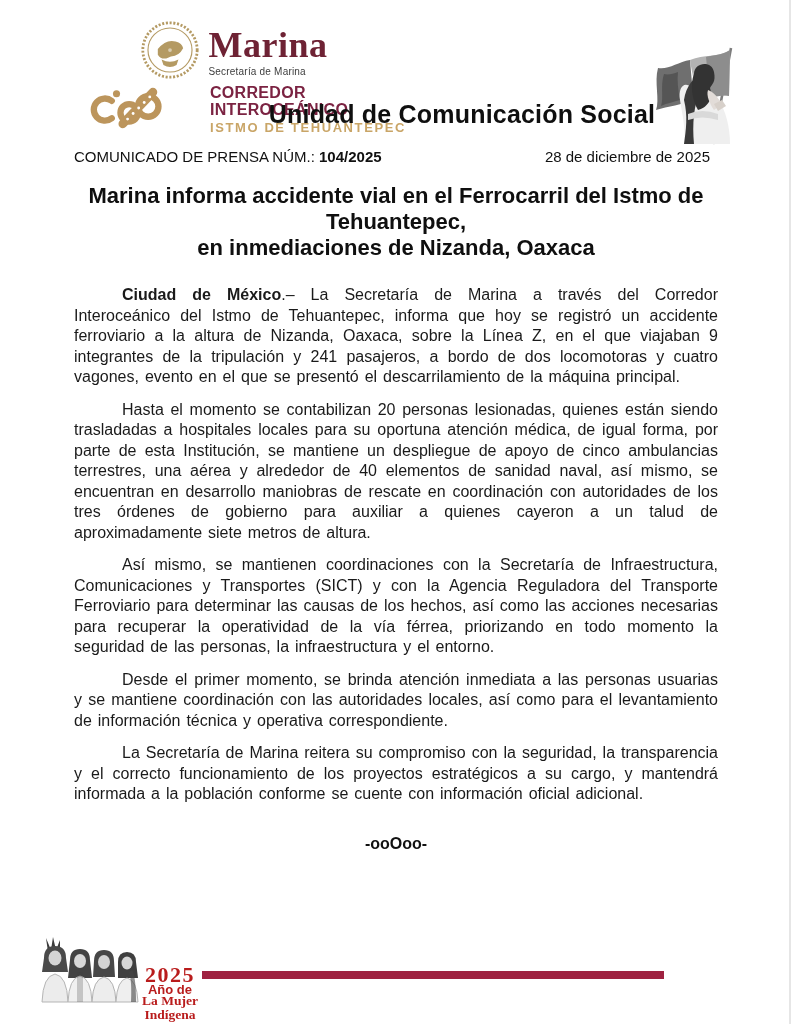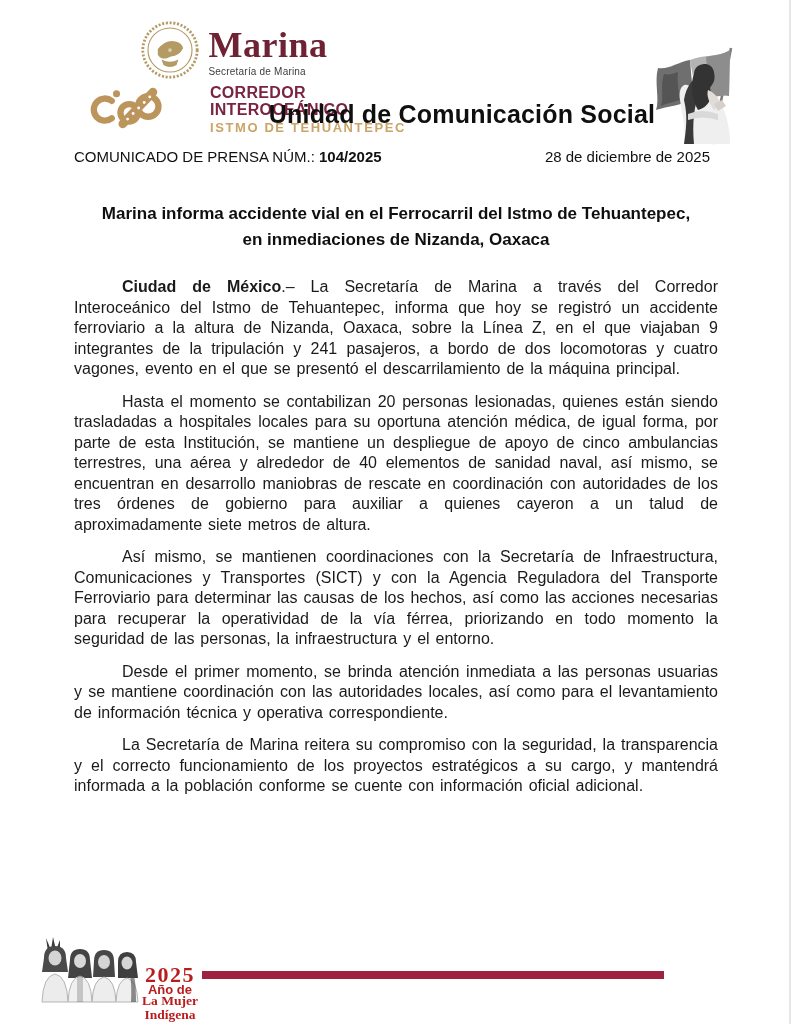--- a/index.html
+++ b/index.html
@@ -32,21 +32,21 @@
   }
 
   .meta-row{
     position:absolute;top:148px;left:74px;right:82px;
     display:flex;justify-content:space-between;font-size:15px;color:#111;
   }
   .release-number{font-weight:700;}
 
   
   .doc{position:absolute;top:183px;left:74px;right:74px;}
-  .headline{margin:18px -34px 0 -34px;text-align:center;font-size:17px;font-weight:700;
+  .headline{margin:0 -34px 0 -34px;text-align:center;font-size:22px;font-weight:700;
     line-height:26px;color:#0f0f0f;}
   .body-text{margin-top:24px;font-size:16px;line-height:20.5px;text-align:justify;
     color:#1a1a1a;word-spacing:1.5px;}
   .body-text p{margin:0 0 12px 0;text-indent:48px;}
   .lead-bold{font-weight:700;}
   .closing{margin-top:30px;text-align:center;font-size:16px;font-weight:700;color:#111;}
 
   
   .footer-women{position:absolute;left:36px;top:936px;width:106px;height:68px;}
   .year-block{position:absolute;left:134px;top:964px;width:72px;text-align:center;
@@ -132,20 +132,21 @@
     </h2>
 
     <div class="body-text">
       <p><span class="lead-bold">Ciudad de México</span><span>.– La Secretaría de Marina a través del Corredor Interoceánico del Istmo de Tehuantepec, informa que hoy se registró un accidente ferroviario a la altura de Nizanda, Oaxaca, sobre la Línea Z, en el que viajaban 9 integrantes de la tripulación y 241 pasajeros, a bordo de dos locomotoras y cuatro vagones, evento en el que se presentó el descarrilamiento de la máquina principal.</span></p>
       <p>Hasta el momento se contabilizan 20 personas lesionadas, quienes están siendo trasladadas a hospitales locales para su oportuna atención médica, de igual forma, por parte de esta Institución, se mantiene un despliegue de apoyo de cinco ambulancias terrestres, una aérea y alrededor de 40 elementos de sanidad naval, así mismo, se encuentran en desarrollo maniobras de rescate en coordinación con autoridades de los tres órdenes de gobierno para auxiliar a quienes cayeron a un talud de aproximadamente siete metros de altura.</p>
       <p>Así mismo, se mantienen coordinaciones con la Secretaría de Infraestructura, Comunicaciones y Transportes (SICT) y con la Agencia Reguladora del Transporte Ferroviario para determinar las causas de los hechos, así como las acciones necesarias para recuperar la operatividad de la vía férrea, priorizando en todo momento la seguridad de las personas, la infraestructura y el entorno.</p>
       <p>Desde el primer momento, se brinda atención inmediata a las personas usuarias y se mantiene coordinación con las autoridades locales, así como para el levantamiento de información técnica y operativa correspondiente.</p>
       <p>La Secretaría de Marina reitera su compromiso con la seguridad, la transparencia y el correcto funcionamiento de los proyectos estratégicos a su cargo, y mantendrá informada a la población conforme se cuente con información oficial adicional.</p>
     </div>
 
+    <div class="closing">-ooOoo-</div>
   </div>
 
   <div class="footer-women">
     <svg width="106" height="68" viewBox="0 0 106 68">
       <path d="M12 16 L10 2 L15 14 L17 1 L20 14 L24 4 L24 16 Z" fill="#3c3c3c"></path>
       <path d="M8 22 q0 -12 11 -12 q11 0 11 12 l2 14 l-26 0 z" fill="#4a4a4a"></path>
       <ellipse cx="19" cy="22" rx="6.5" ry="7.5" fill="#d4d4d4"></ellipse>
       <path d="M6 66 q1 -26 13 -28 q12 2 13 28 z" fill="#ececec" stroke="#b5b5b5" stroke-width="1"></path>
       <path d="M34 24 q0 -11 10 -11 q10 0 10 11 l2 18 l-24 0 z" fill="#434343"></path>
       <ellipse cx="44" cy="25" rx="6" ry="7" fill="#d8d8d8"></ellipse>

